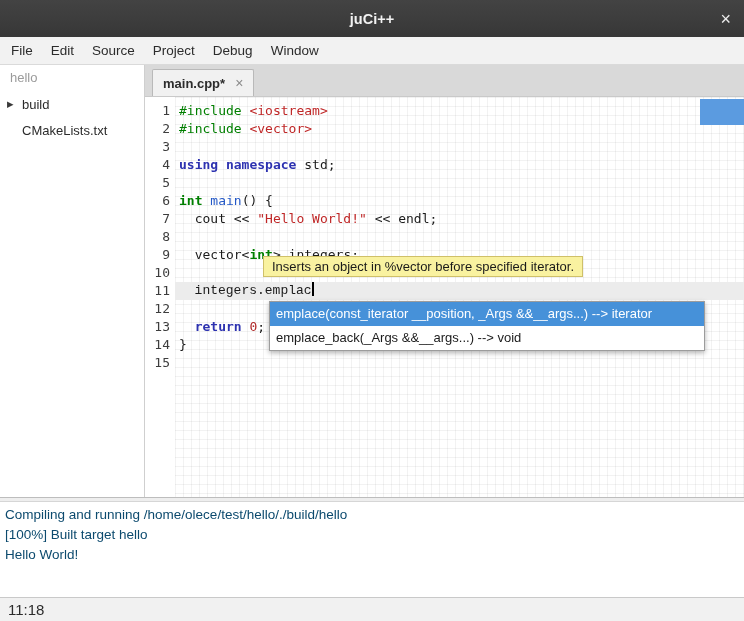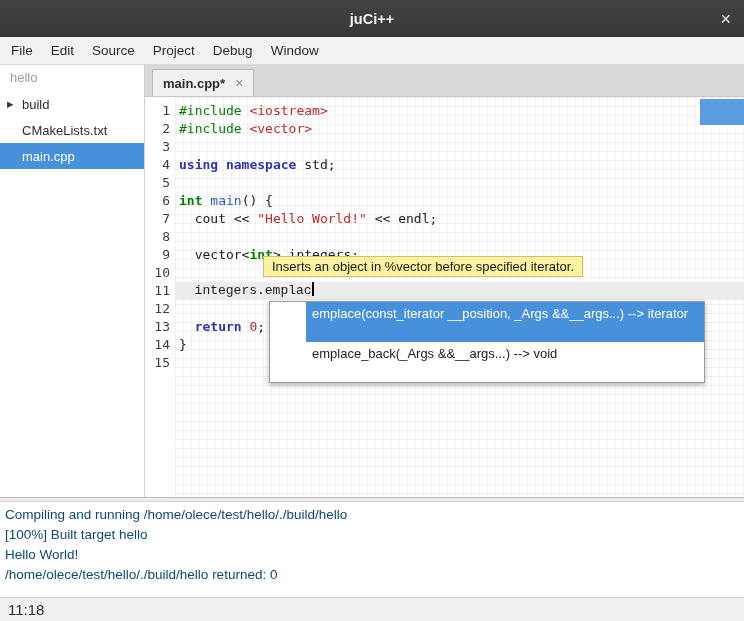--- a/index.html
+++ b/index.html
@@ -55,22 +55,22 @@
   .tok-kw{color:var(--syntax_kw,#2d32b0);font-weight:bold;}
   .tok-fn{color:var(--syntax_fn,#2458c6);}
   .tok-str{color:var(--syntax_str,#bf2626);}
   .tok-num{color:var(--syntax_num,#b02828);}
 
   .tooltip{position:absolute;left:118px;top:159px;background:var(--tooltip_bg,#f9f2a0);
     border:1px solid var(--tooltip_border,#cfc069);padding:2px 8px;font-size:13px;color:#1a1a1a;
     white-space:nowrap;z-index:5;}
   .completion{position:absolute;left:124px;top:204px;width:434px;background:#fff;
     border:1px solid #9c9c9c;box-shadow:0 2px 5px rgba(0,0,0,0.3);z-index:6;}
-  .comp-item{height:40px;line-height:24px;padding:0 6px;font-size:13px;color:#1b1b1b;
-    white-space:nowrap;overflow:hidden;margin-left:36px;}
+  .comp-item{height:24px;line-height:24px;padding:0 6px;font-size:13px;color:#1b1b1b;
+    white-space:nowrap;overflow:hidden;}
   .comp-item.selected{background:var(--accent,#4691d9);color:#fff;}
   .scroll-thumb{position:absolute;right:0;top:2px;width:44px;height:26px;
     background:var(--scrollbar_thumb,#5b9be0);z-index:4;}
 
   .splitter{flex:0 0 5px;background:#eee;border-top:1px solid #bdbdbd;
     border-bottom:1px solid #d6d6d6;box-sizing:border-box;}
   .terminal{flex:0 0 95px;background:#fff;padding:3px 5px;box-sizing:border-box;
     font-size:13.5px;color:#0c4a6e;overflow:hidden;}
   .term-line{line-height:20px;white-space:pre;}
   .statusbar{flex:0 0 24px;background:#f1f1f1;border-top:1px solid #c9c9c9;box-sizing:border-box;
@@ -100,24 +100,20 @@
     <div class="sidebar">
       <div class="side-header">hello</div>
       <div>
           <div class="side-item">
             <span class="expander">▶</span>
             <span>build</span>
           </div>
           <div class="side-item">
             <span class="expander"></span>
             <span>CMakeLists.txt</span>
-          </div>
-          <div class="side-item selected">
-            <span class="expander"></span>
-            <span>main.cpp</span>
           </div>
         </div>
     </div>
 
     <div class="editor-col">
       <div class="tabbar">
         <div class="tab">
           <span>main.cpp*</span>
           <span class="tab-close">×</span>
         </div>
@@ -173,20 +169,19 @@
     </div>
 
   </div>
 
   <div class="splitter"></div>
 
   <div class="terminal">
       <div class="term-line">Compiling and running /home/olece/test/hello/./build/hello</div>
       <div class="term-line">[100%] Built target hello</div>
       <div class="term-line">Hello World!</div>
-      <div class="term-line">/home/olece/test/hello/./build/hello returned: 0</div>
     </div>
 
   <div class="statusbar">
     <span>11:18</span>
   </div>
 
 </div>
 
 </body></html>

